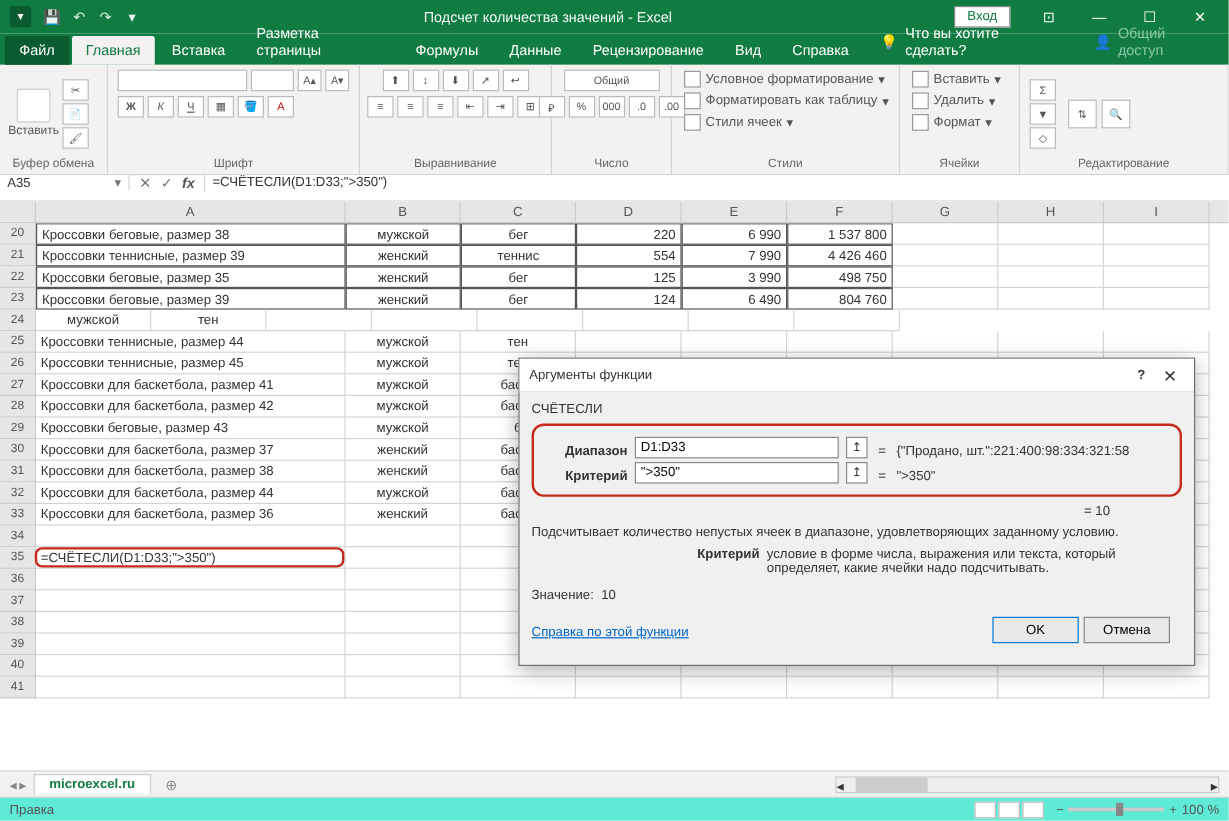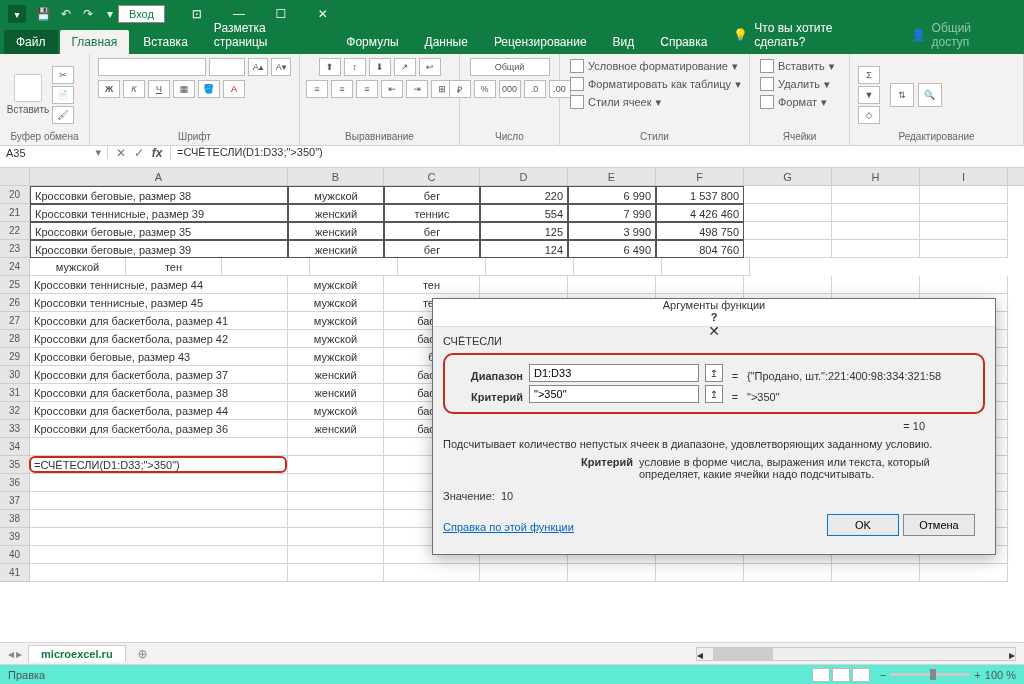--- a/index.html
+++ b/index.html
@@ -60,21 +60,21 @@
 .cell.r { text-align: right; }
 .active-cell { position: relative; }
 .active-outline { position: absolute; left: 29px; width: 258px; top: 0; height: 17px; border: 2px solid #c42b1c; border-radius: 6px; pointer-events: none; }
 
 
 .wA { width: 258px; } .wB { width: 96px; } .wC { width: 96px; } .wD { width: 88px; }
 .wE { width: 88px; } .wF { width: 88px; } .wG { width: 88px; } .wH { width: 88px; } .wI { width: 88px; }
 
 
 .dialog { position: absolute; left: 432px; top: 298px; width: 564px; background: #f0f0f0; border: 1px solid #707070; box-shadow: 0 4px 16px rgba(0,0,0,.3); font-size: 11px; }
-.dialog .dtitle { height: 28px; display: flex; align-items: center; padding: 0 8px; background: #fff; border-bottom: 1px solid #ddd; flex-direction: column; }
+.dialog .dtitle { height: 28px; display: flex; align-items: center; padding: 0 8px; background: #fff; border-bottom: 1px solid #ddd; }
 .dialog .dtitle .txt { flex: 1; }
 .dialog .dtitle .help { width: 24px; text-align: center; font-weight: bold; color: #333; }
 .dialog .dtitle .close { width: 24px; text-align: center; font-size: 14px; }
 .dialog .body { padding: 8px 10px; }
 .dialog .fname { color: #333; margin-bottom: 6px; }
 .dialog .args { border: 2px solid #c42b1c; border-radius: 10px; padding: 6px 8px; margin: 2px 0 8px; }
 .argrow { display: flex; align-items: flex-end; gap: 6px; margin: 3px 0; }
 .argrow .lbl { width: 70px; text-align: right; font-weight: bold; }
 .argrow input { width: 170px; height: 18px; border: 1px solid #888; padding: 0 4px; font-size: 11px; background: #fff; }
 .argrow .pick { width: 18px; height: 18px; border: 1px solid #888; background: #fff; display: inline-flex; align-items: center; justify-content: center; font-size: 10px; }
@@ -115,20 +115,21 @@
 <div class="titlebar">
   <div class="left">
     <span class="dd">▾</span>
     <div class="qat">
       <span>💾</span>
       <span>↶</span>
       <span>↷</span>
       <span>▾</span>
     </div>
   </div>
+  <div class="title">Подсчет количества значений  -  Excel</div>
   <div class="right">
     <div class="login-btn">Вход</div>
     <span class="winbtn">⊡</span>
     <span class="winbtn">—</span>
     <span class="winbtn">☐</span>
     <span class="winbtn close">✕</span>
   </div>
 </div>
 
 <div class="tabs">

